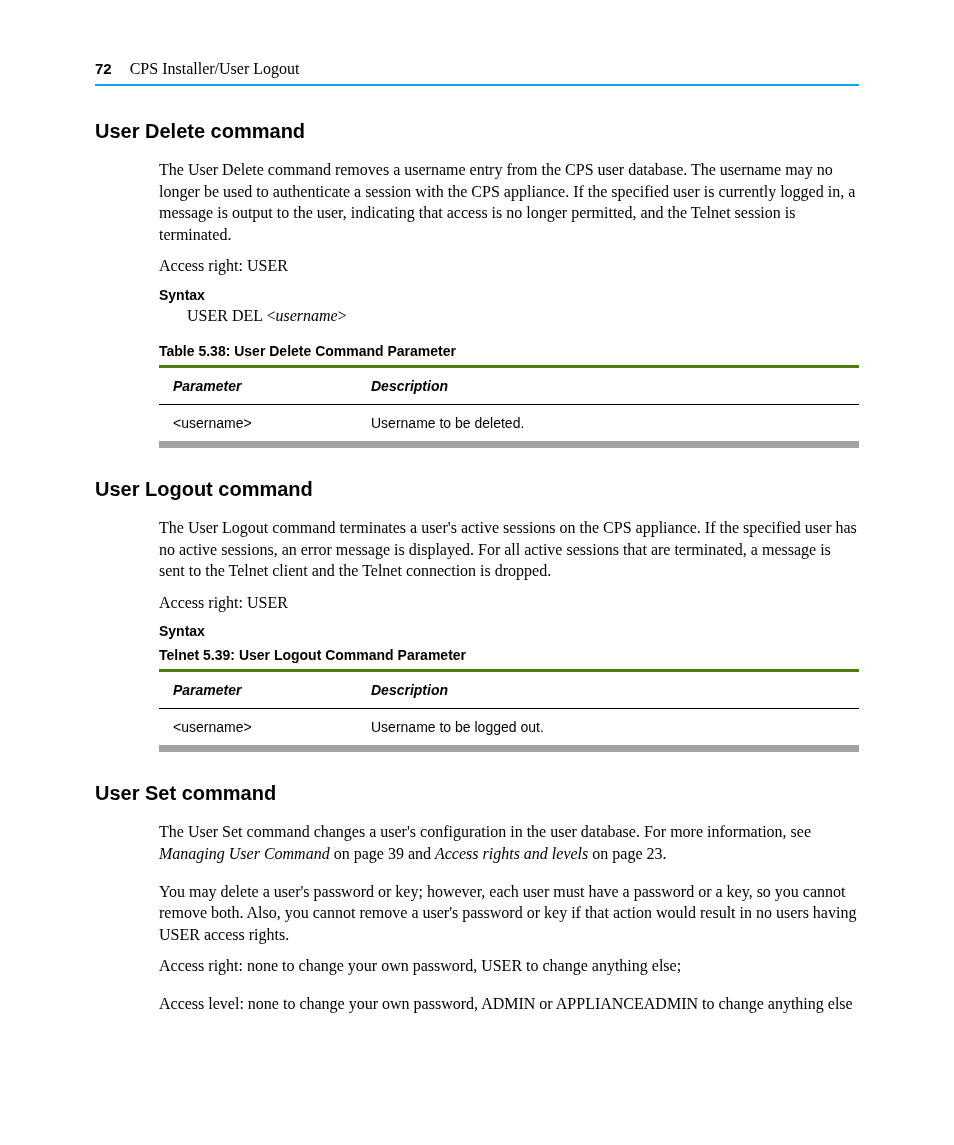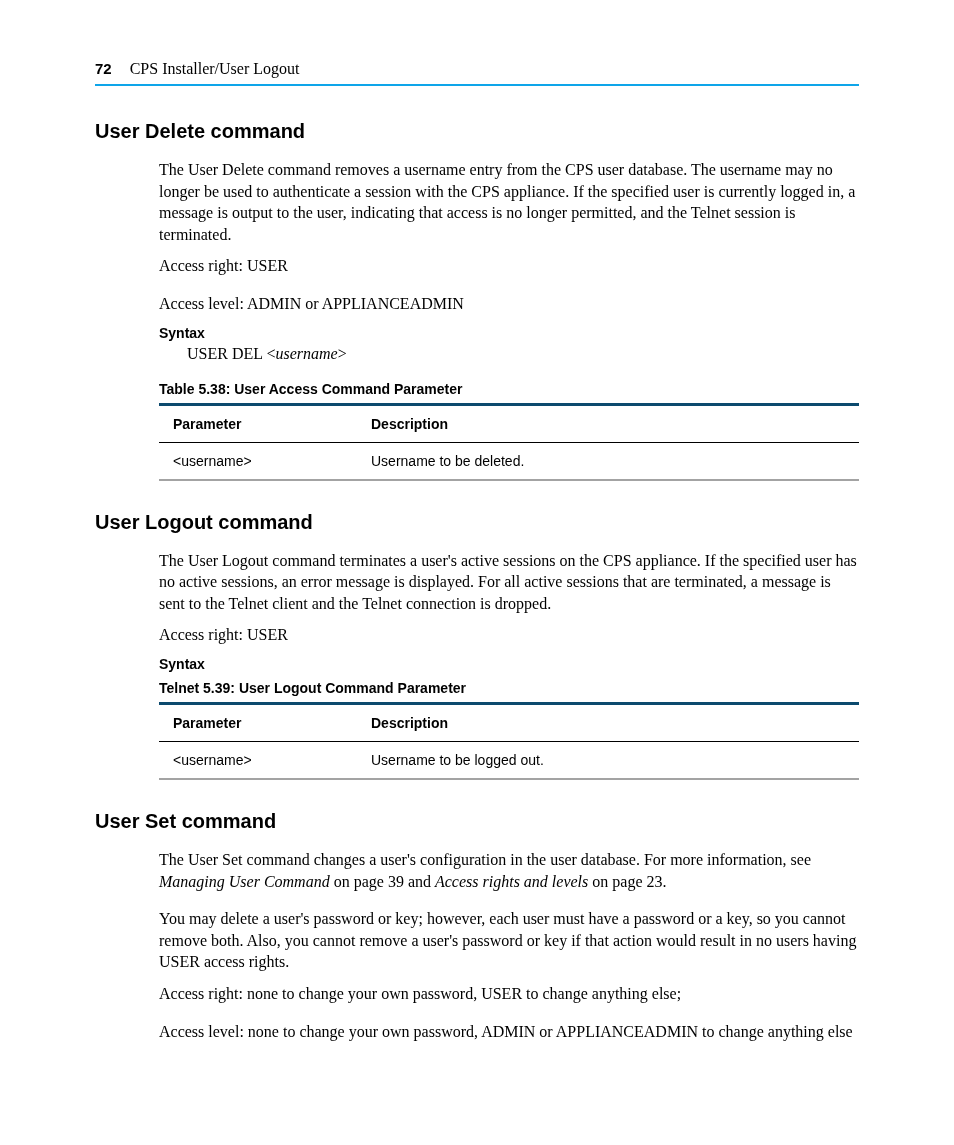--- a/index.html
+++ b/index.html
@@ -64,54 +64,54 @@
     font-size: 14px;
     margin: 8px 0 6px 0;
   }
   table.param {
     border-collapse: collapse;
     width: 100%;
     font-family: Arial, Helvetica, sans-serif;
     font-size: 14px;
   }
   table.param thead tr {
-    border-top: 3px solid #0c4a6e;
+    border-top: 3px solid #4d7c0f;
     border-bottom: 1px solid #000;
+    font-style: italic;
   }
   table.param th {
     text-align: left;
     font-weight: bold;
     padding: 10px 14px 10px 14px;
   }
   table.param td {
     padding: 10px 14px 10px 14px;
   }
   table.param tbody tr {
-    border-bottom: 2px solid #a3a3a3;
+    border-bottom: 7px solid #a3a3a3;
   }
   .col-param { width: 170px; }
 </style>
 </head>
 <body>
 
 <div class="header-row">
   <span class="page-num">72</span>
   <span class="guide-title">CPS Installer/User Logout</span>
 </div>
 
 <h2 class="section">User Delete command</h2>
 <div class="body-block">
   <p class="para">The User Delete command removes a username entry from the CPS user database. The username may no longer be used to authenticate a session with the CPS appliance. If the specified user is currently logged in, a message is output to the user, indicating that access is no longer permitted, and the Telnet session is terminated.</p>
   <p class="tight">Access right: USER</p>
-  <p class="para">Access level: ADMIN or APPLIANCEADMIN</p>
   <div class="syntax-label">Syntax</div>
   <div class="syntax-line">
     <span>USER DEL &lt;</span><span class="italic">username</span><span>&gt;</span>
   </div>
-  <div class="table-caption">Table 5.38: User Access Command Parameter</div>
+  <div class="table-caption">Table 5.38: User Delete Command Parameter</div>
   <table class="param">
     <thead>
       <tr>
         <th class="col-param">Parameter</th>
         <th>Description</th>
       </tr>
     </thead>
     <tbody>
       <tr>
         <td>&lt;username&gt;</td>

